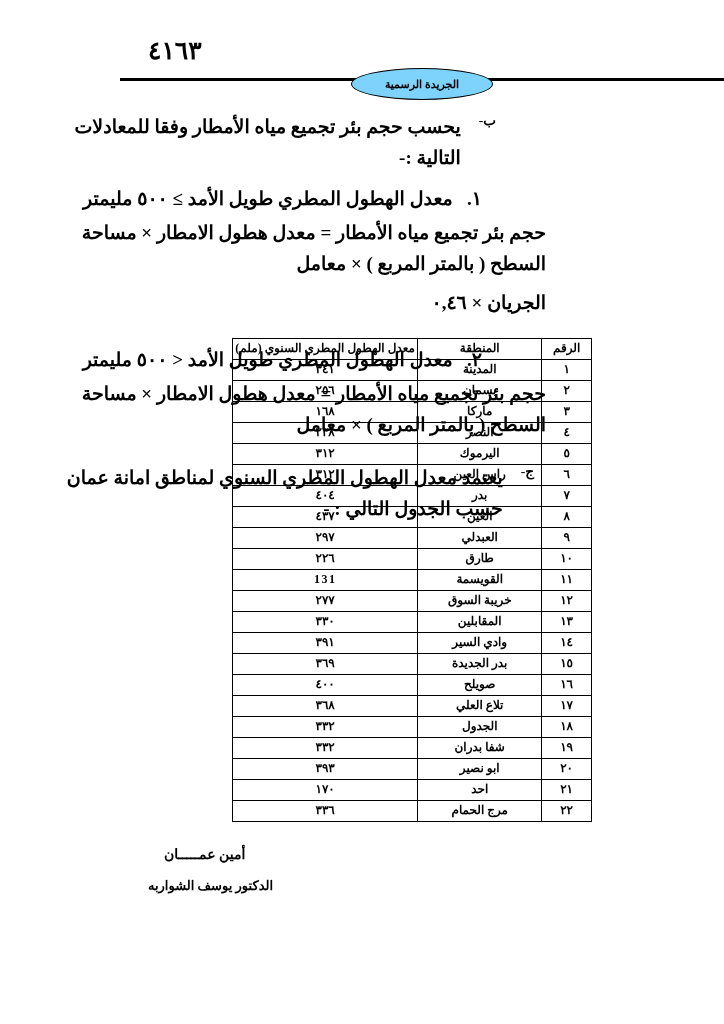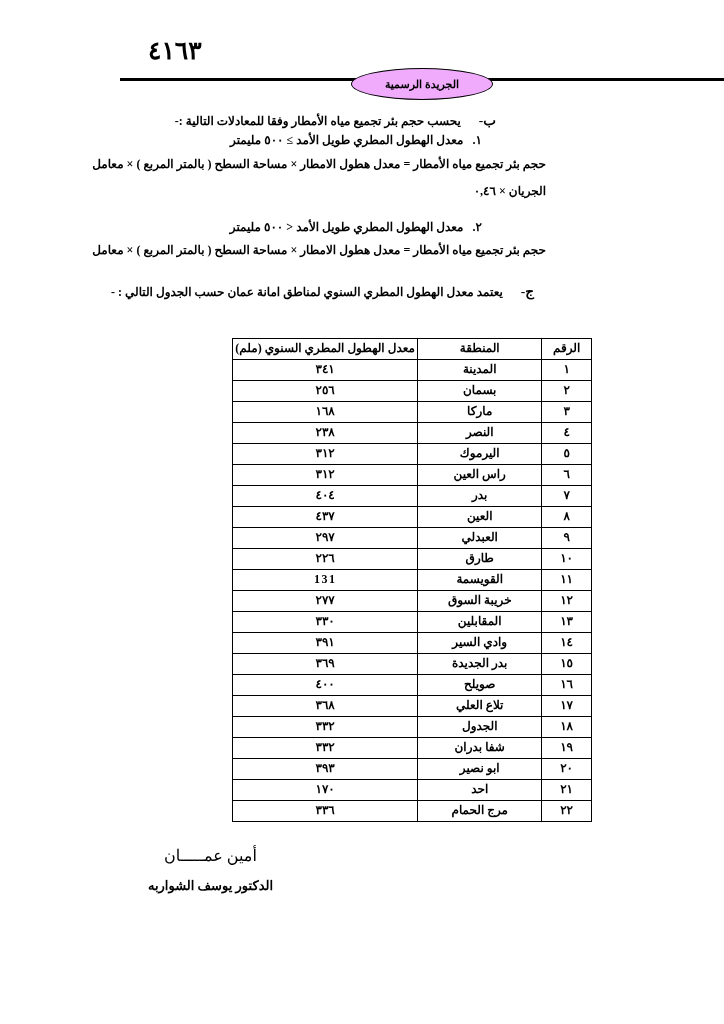--- a/index.html
+++ b/index.html
@@ -44,58 +44,58 @@
   }
 
   .header-badge {
     position: absolute;
     top: 68px;
     left: 291px;
     width: 140px;
     height: 30px;
     border: 1.6px solid #000;
     border-radius: 50%;
-    background: #f0abfc;
+    background: #7dd3fc;
     display: flex;
     align-items: center;
     justify-content: center;
     font-size: 11px;
     font-weight: bold;
   }
 
   
   .content {
     position: absolute;
     top: 112px;
     right: 60px;
     width: 604px;
     text-align: right;
   }
 
   .para {
-    font-size: 12px;
+    font-size: 19px;
     font-weight: bold;
     line-height: 1.62;
     margin: 0;
   }
 
   .row-b {
     display: flex;
     flex-direction: row;
     justify-content: flex-start;
     gap: 18px;
     padding-right: 168px;
   }
   .marker {
     font-size: 13.5px;
     font-weight: bold;
     white-space: nowrap;
   }
 
-  .indent-1 { padding-right: 182px; }
+  .indent-1 { padding-right: 182px; margin-top: 10px; }
   .indent-2 { padding-right: 118px; margin-top: 4px; }
   .indent-3 { padding-right: 118px; margin-top: 8px; }
   .gap-md { height: 16px; }
 
   .row-c {
     display: flex;
     flex-direction: row;
     justify-content: flex-start;
     gap: 18px;
     padding-right: 130px;
@@ -132,22 +132,22 @@
 
   td.num, td.val {
     font-size: 12.5px;
     letter-spacing: 1.5px;
     font-family: Liberation Serif, serif;
   }
   .sig-title {
     position: absolute;
     top: 846px;
     left: 104px;
-    font-size: 16px;
-    font-weight: normal;
+    font-size: 14px;
+    font-weight: bold;
     letter-spacing: 1px;
   }
   .sig-name {
     position: absolute;
     top: 878px;
     left: 88px;
     font-size: 13px;
     font-weight: bold;
   }
 </style>

